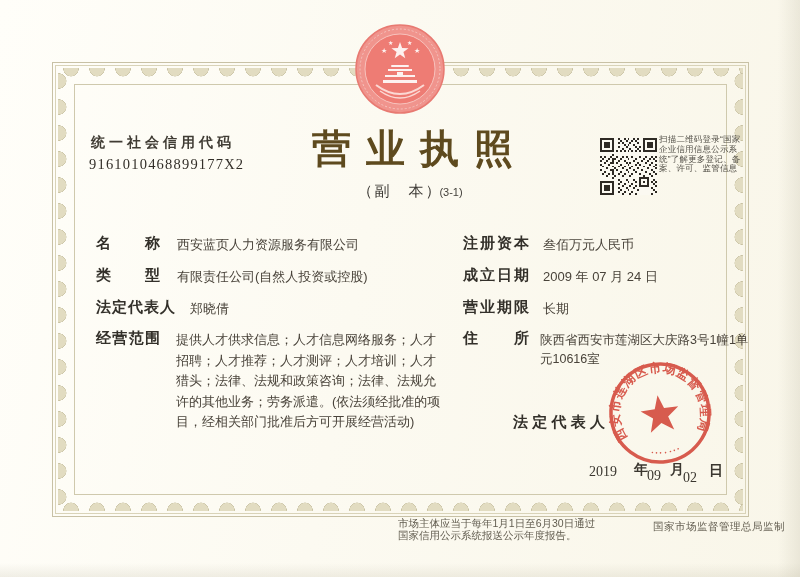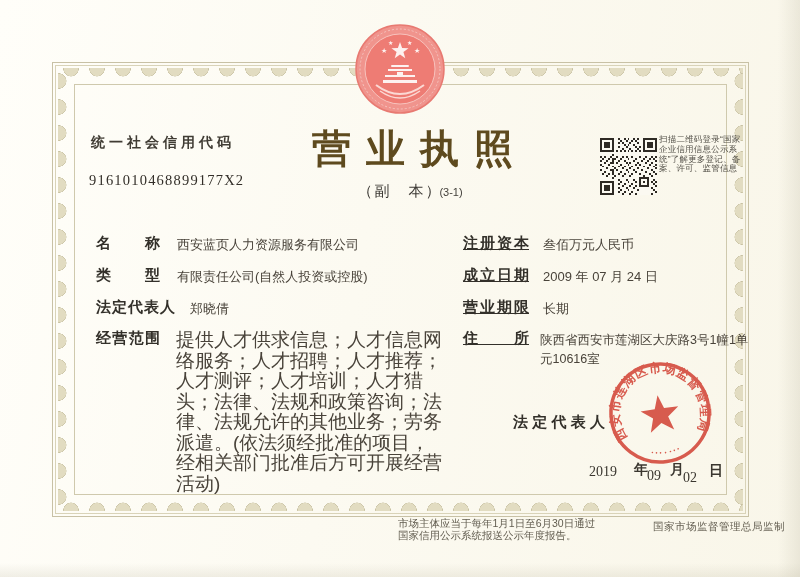--- a/index.html
+++ b/index.html
@@ -39,39 +39,39 @@
     background-size:14px 26px;}
   .sc-right{top:5px;bottom:5px;right:5px;width:14px;background-repeat:repeat-y;
     background-image:radial-gradient(ellipse 14px 13px at 100% 50%,#e2dcc1 55%,#c6bf9f 59%,rgba(0,0,0,0) 62%);
     background-size:14px 26px;}
 
   
   .emblem{position:absolute;left:354px;top:23px;width:92px;height:92px;}
   .credit-label{position:absolute;left:91px;top:134px;font-size:14px;font-weight:bold;
     letter-spacing:4px;color:#403c34;}
   .credit-code{position:absolute;left:89px;top:156px;font-family:"Liberation Serif",serif;
-    font-size:14.5px;letter-spacing:1.2px;color:#322e28;margin-top:16px;}
+    font-size:14.5px;letter-spacing:1.2px;color:#322e28;}
   .doc-title{position:absolute;left:278px;top:122px;width:250px;text-align:right;
     font-size:39px;font-weight:bold;color:var(--title_brown);letter-spacing:15px;padding-left:15px;
     box-sizing:border-box;}
   .doc-subtitle{position:absolute;left:300px;top:182px;width:220px;text-align:center;
     font-size:15px;color:#3b3833;letter-spacing:2px;}
   .doc-subtitle .pageno{font-size:11px;letter-spacing:0;margin-left:-3px;color:#45423c;}
   .qr{position:absolute;left:600px;top:138px;width:57px;height:57px;}
   .qr-caption{position:absolute;left:659px;top:135px;width:88px;
     font-size:8.5px;line-height:9.8px;color:#55524a;letter-spacing:.2px;}
 
   
   .lbl{position:absolute;font-size:15px;font-weight:bold;color:#33302a;
     text-align:justify;text-align-last:justify;text-justify:inter-character;}
   .lbl-l{left:96px;width:64px;}
-  .lbl-r{left:463px;width:66px;text-decoration:underline;}
+  .lbl-r{left:463px;width:66px;}
   .lbl-wide{width:auto;white-space:nowrap;letter-spacing:1px;text-align-last:auto;}
   .val{position:absolute;font-family:Liberation Sans, sans-serif;font-size:13px;color:#49433a;}
-  .val-scope{width:268px;line-height:20.5px;font-size:19px;}
+  .val-scope{width:268px;line-height:20.5px;font-size:13px;}
   .val-addr{width:214px;line-height:19px;font-size:12.5px;}
 
   .registrar{position:absolute;left:513px;top:413px;width:92px;font-size:15px;font-weight:bold;
     color:#33302a;text-align:justify;text-align-last:justify;text-justify:inter-character;}
 
   
   .stamp{position:absolute;left:605px;top:358px;width:110px;height:110px;
     transform:rotate(-8deg);opacity:.88;mix-blend-mode:multiply;}
   .stamp-ring{fill:none;stroke:var(--stamp_red);stroke-width:3.5;}
   .stamp-star{fill:var(--stamp_red);}

